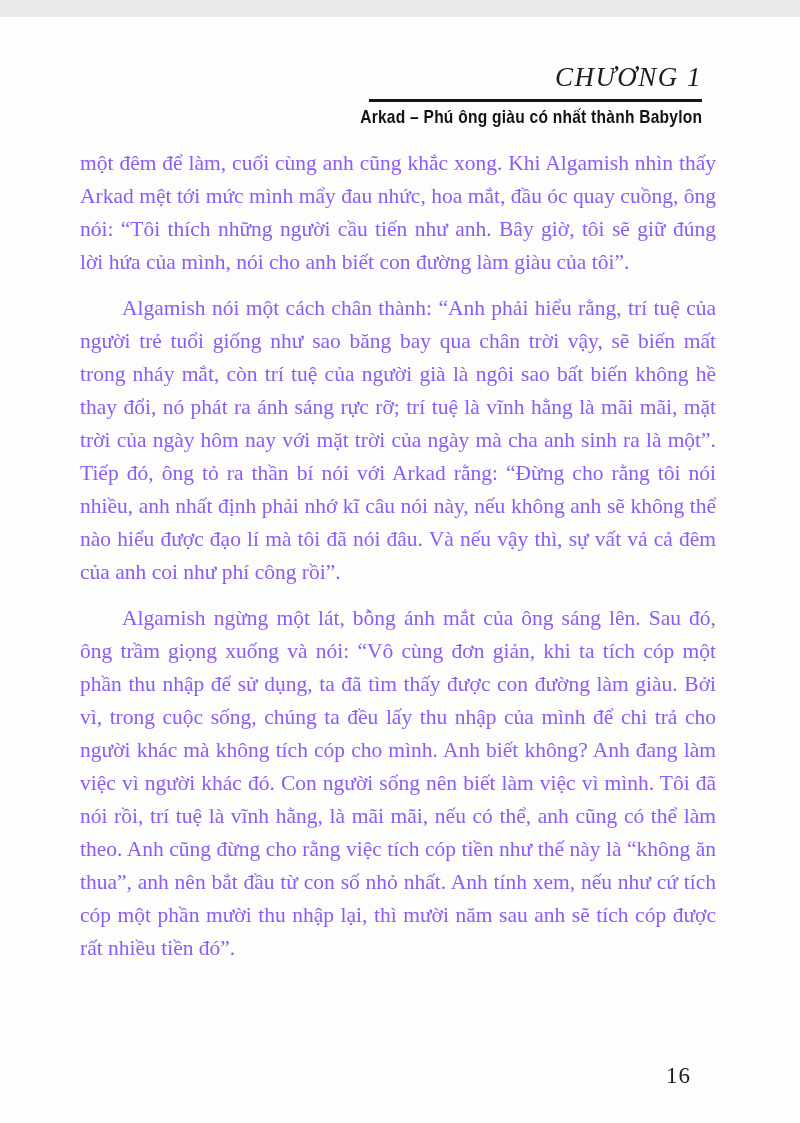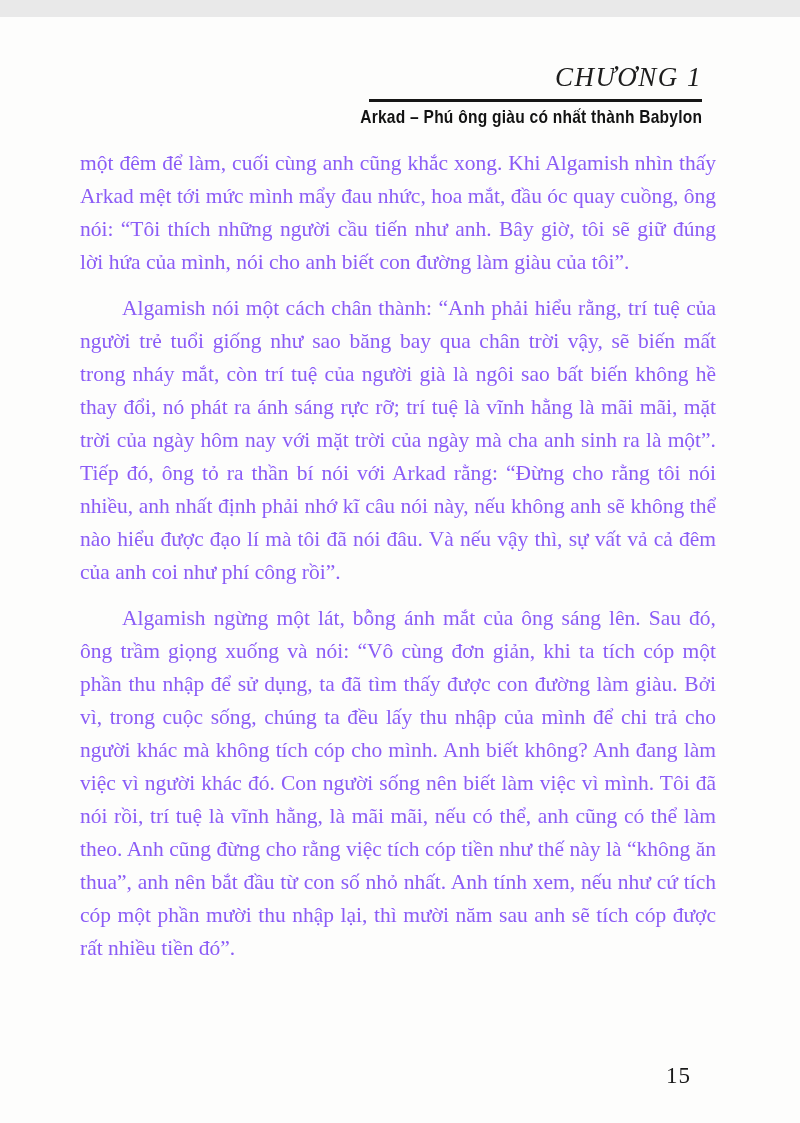--- a/index.html
+++ b/index.html
@@ -84,15 +84,15 @@
     <div class="header-rule"></div>
     <div class="chapter-title">Arkad – Phú ông giàu có nhất thành Babylon</div>
   </header>
 
   <main class="body-text">
     <p class="para continuation">một đêm để làm, cuối cùng anh cũng khắc xong. Khi Algamish nhìn thấy Arkad mệt tới mức mình mẩy đau nhức, hoa mắt, đầu óc quay cuồng, ông nói: “Tôi thích những người cầu tiến như anh. Bây giờ, tôi sẽ giữ đúng lời hứa của mình, nói cho anh biết con đường làm giàu của tôi”.</p>
     <p class="para">Algamish nói một cách chân thành: “Anh phải hiểu rằng, trí tuệ của người trẻ tuổi giống như sao băng bay qua chân trời vậy, sẽ biến mất trong nháy mắt, còn trí tuệ của người già là ngôi sao bất biến không hề thay đổi, nó phát ra ánh sáng rực rỡ; trí tuệ là vĩnh hằng là mãi mãi, mặt trời của ngày hôm nay với mặt trời của ngày mà cha anh sinh ra là một”. Tiếp đó, ông tỏ ra thần bí nói với Arkad rằng: “Đừng cho rằng tôi nói nhiều, anh nhất định phải nhớ kĩ câu nói này, nếu không anh sẽ không thể nào hiểu được đạo lí mà tôi đã nói đâu. Và nếu vậy thì, sự vất vả cả đêm của anh coi như phí công rồi”.</p>
     <p class="para">Algamish ngừng một lát, bỗng ánh mắt của ông sáng lên. Sau đó, ông trầm giọng xuống và nói: “Vô cùng đơn giản, khi ta tích cóp một phần thu nhập để sử dụng, ta đã tìm thấy được con đường làm giàu. Bởi vì, trong cuộc sống, chúng ta đều lấy thu nhập của mình để chi trả cho người khác mà không tích cóp cho mình. Anh biết không? Anh đang làm việc vì người khác đó. Con người sống nên biết làm việc vì mình. Tôi đã nói rồi, trí tuệ là vĩnh hằng, là mãi mãi, nếu có thể, anh cũng có thể làm theo. Anh cũng đừng cho rằng việc tích cóp tiền như thế này là “không ăn thua”, anh nên bắt đầu từ con số nhỏ nhất. Anh tính xem, nếu như cứ tích cóp một phần mười thu nhập lại, thì mười năm sau anh sẽ tích cóp được rất nhiều tiền đó”.</p>
   </main>
 
-  <div class="page-number">15</div>
+  <div class="page-number">16</div>
 
 </div>
 
 </body></html>

